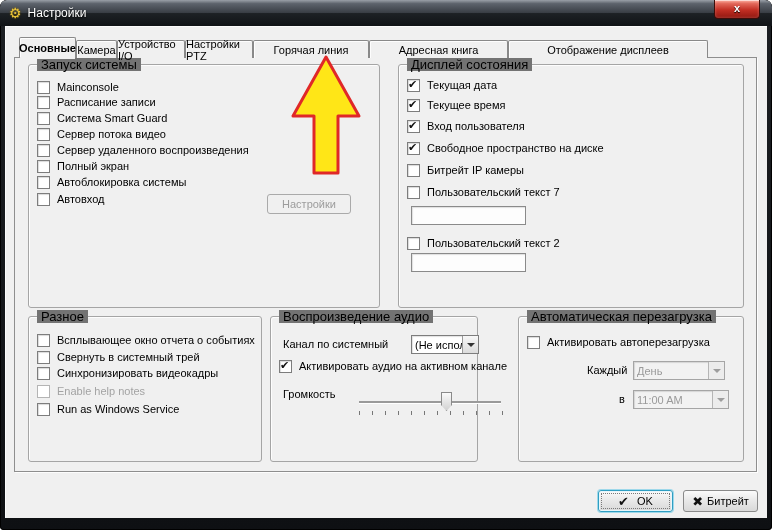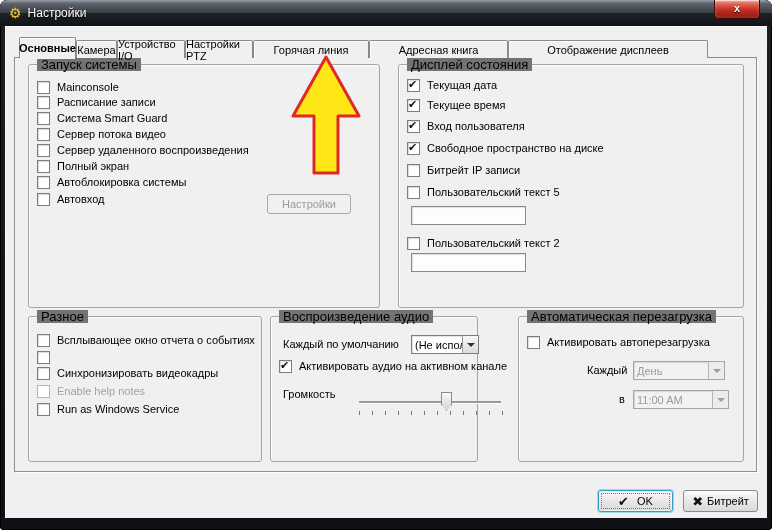--- a/index.html
+++ b/index.html
@@ -167,60 +167,61 @@
       <div class="row" style="top:76px">
           <span class="cb checked"></span>
           <span class="lbl">Свободное пространство на диске</span>
         </div>
       <div class="row" style="top:54px">
           <span class="cb checked"></span>
           <span class="lbl">Вход пользователя</span>
         </div>
       <div class="row" style="top:98px">
           <span class="cb"></span>
-          <span class="lbl">Битрейт IP записи</span>
+          <span class="lbl">Битрейт IP камеры</span>
         </div>
       <div class="row" style="top:120px">
           <span class="cb"></span>
-          <span class="lbl">Пользовательский текст 5</span>
+          <span class="lbl">Пользовательский текст 7</span>
         </div>
       <input class="txt" style="left: 12px; top: 141px; width: 115px;" disabled="" value="">
       <div class="row" style="top:171px">
           <span class="cb"></span>
           <span class="lbl">Пользовательский текст 2</span>
         </div>
       <input class="txt" style="left: 12px; top: 188px; width: 115px;" disabled="" value="">
     </div>
 
     <div class="group" style="left:23px; top:290px; width:234px; height:146px;">
       <span class="legend">Разное</span>
       <div class="row" style="top:16px">
           <span class="cb"></span>
           <span class="lbl">Всплывающее окно отчета о событиях</span>
         </div>
       <div class="row" style="top:33px">
           <span class="cb"></span>
+          <span class="lbl">Свернуть в системный трей</span>
         </div>
       <div class="row" style="top:49px">
           <span class="cb"></span>
           <span class="lbl">Синхронизировать видеокадры</span>
         </div>
       <div class="row disabled" style="top:67px">
           <span class="cb"></span>
           <span class="lbl">Enable help notes</span>
         </div>
       <div class="row" style="top:85px">
           <span class="cb"></span>
           <span class="lbl">Run as Windows Service</span>
         </div>
     </div>
 
     <div class="group" style="left:265px; top:290px; width:208px; height:146px;">
       <span class="legend">Воспроизведение аудио</span>
-      <span class="static-lbl" style="left:12px; top:21px;">Каждый по умолчанию</span>
+      <span class="static-lbl" style="left:12px; top:21px;">Канал по системный</span>
       <div class="combo" style="left:140px; top:18px; width:68px;">
         <span class="val">(Не использ</span>
         <span class="drop">
             <span class="arrow-down"></span>
           </span>
       </div>
       <div class="row" style="top:42px">
           <span class="cb checked"></span>
           <span class="lbl">Активировать аудио на активном канале</span>
         </div>

